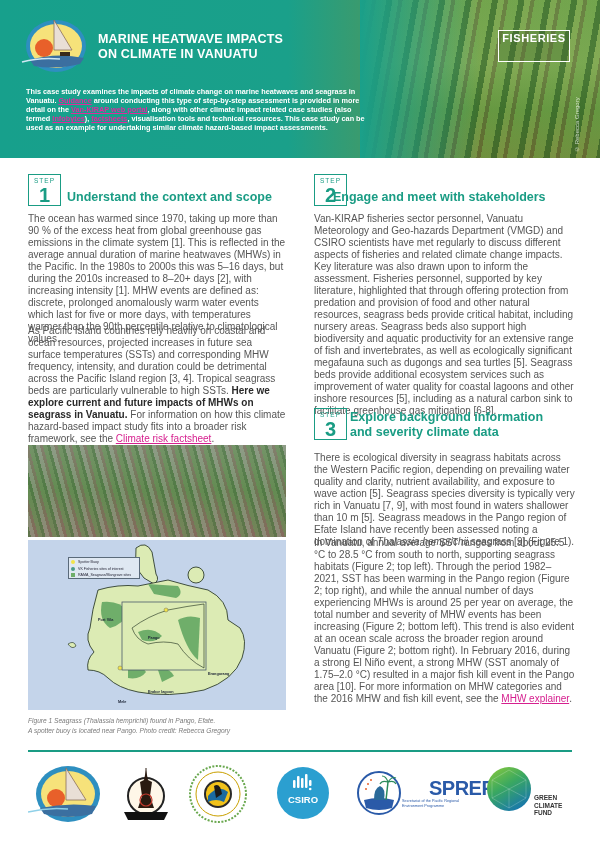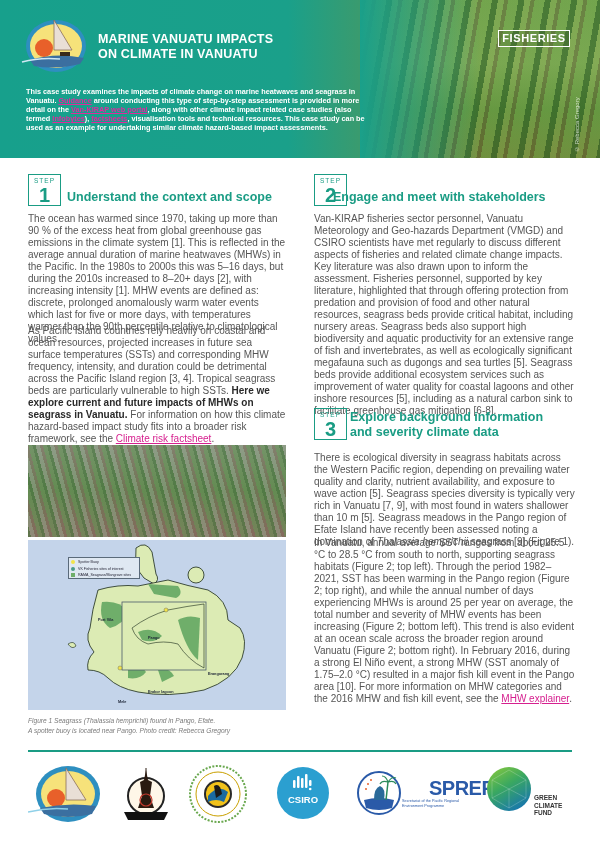--- a/index.html
+++ b/index.html
@@ -23,21 +23,21 @@
     background: linear-gradient(90deg, #1aa08a 0%, rgba(26,160,138,0) 100%);
   }
   .logo-main {
     position: absolute; left: 20px; top: 12px; width: 70px; height: 62px;
   }
   .title {
     position: absolute; left: 98px; top: 32px; color: #ffffff;
     font-weight: bold; font-size: 12.5px; line-height: 15px; letter-spacing: 0.2px;
   }
   .fisheries-badge {
-    position: absolute; left: 498px; top: 30px; width: 72px; height: 17px;
+    position: absolute; left: 498px; top: 30px; width: 72px; height: 32px;
     border: 1.5px solid #ffffff; color: #ffffff; font-weight: bold;
     font-size: 11px; line-height: 14px; text-align: center; letter-spacing: 0.6px;
     background: rgba(60,90,40,0.25);
   }
   .intro {
     position: absolute; left: 26px; top: 87px; width: 340px; color: #ffffff;
     font-weight: bold; font-size: 7.3px; line-height: 9px;
   }
   .intro .lnk { color: #e0299e; text-decoration: underline; }
   .photo-credit {
@@ -116,21 +116,21 @@
     <ellipse cx="36" cy="34" rx="30" ry="26" fill="#2e8fc0"></ellipse>
     <ellipse cx="36" cy="34" rx="26" ry="22" fill="#f6e27a"></ellipse>
     <circle cx="24" cy="36" r="9" fill="#e8602a"></circle>
     <polygon points="34,8 52,38 34,38" fill="#e9dfd6" stroke="#8a6e5a" stroke-width="0.8"></polygon>
     <path d="M10 48 Q36 40 64 46 L60 52 Q36 58 14 54 Z" fill="#3b6fa0"></path>
     <path d="M2 50 Q20 45 40 47" stroke="#cfe8f4" stroke-width="1.5" fill="none"></path>
     <rect x="40" y="40" width="10" height="4" fill="#3a2a1a"></rect>
   </svg>
 
   <div class="title">
-    <div>MARINE VANUATU IMPACTS</div>
+    <div>MARINE HEATWAVE IMPACTS</div>
     <div>ON CLIMATE IN VANUATU</div>
   </div>
 
   <div class="fisheries-badge">FISHERIES</div>
 
   <div class="intro"><span>This case study examines the impacts of climate change on marine heatwaves and seagrass in Vanuatu. </span><a class="lnk">Guidance</a><span> around conducting this type of step-by-step assessment is provided in more detail on the </span><a class="lnk">Van-KIRAP web portal</a><span>, along with other climate impact related case studies (also termed </span><a class="lnk">Infobytes</a><span>), </span><a class="lnk">factsheets</a><span>, visualisation tools and technical resources. This case study can be used as an example for undertaking similar climate hazard-based impact assessments.</span></div>
 
   <div class="photo-credit">© Rebecca Gregory</div>
 </div>
 

